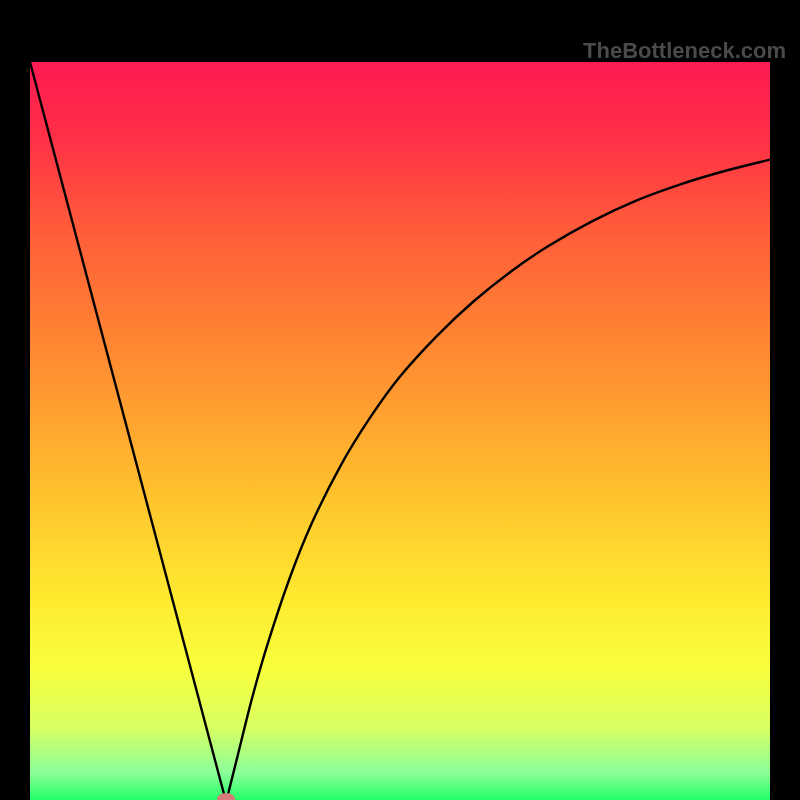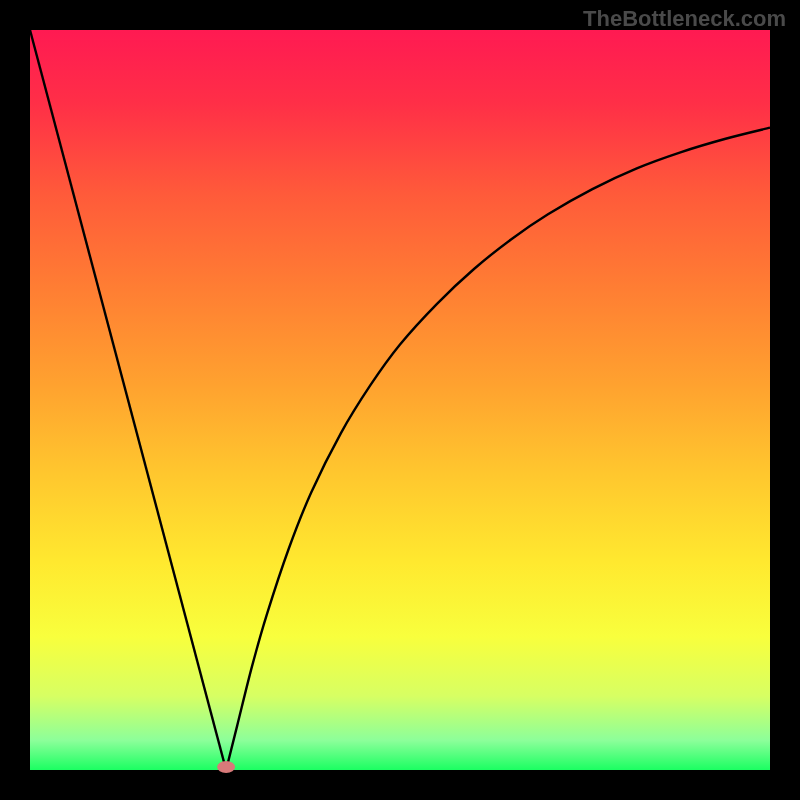--- a/index.html
+++ b/index.html
@@ -1,17 +1,17 @@
 <!DOCTYPE html>
 <html><head>
   <meta charset="utf-8">
   <style>
     * { margin: 0; padding: 0; box-sizing: border-box; }
     html, body { width: 800px; height: 800px; overflow: hidden; background: #000; }
-    .container { width: 800px; height: 697px; position: relative; background: #000; }
+    .container { width: 800px; height: 697px; position: relative; background: #000; margin-top: 32px; }
     .watermark {
       position: absolute;
       top: 6px;
       right: 14px;
       color: #4a4a4a;
       font-family: Arial, sans-serif;
       font-size: 22px;
       font-weight: 600;
       z-index: 10;
     }

